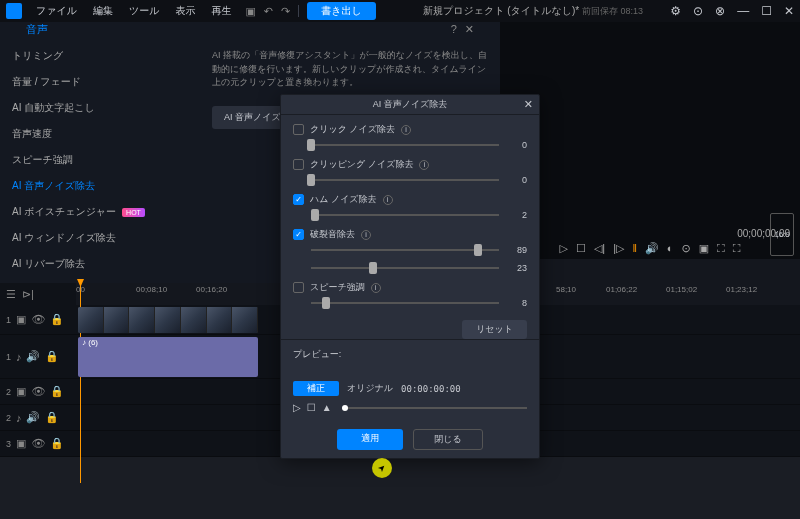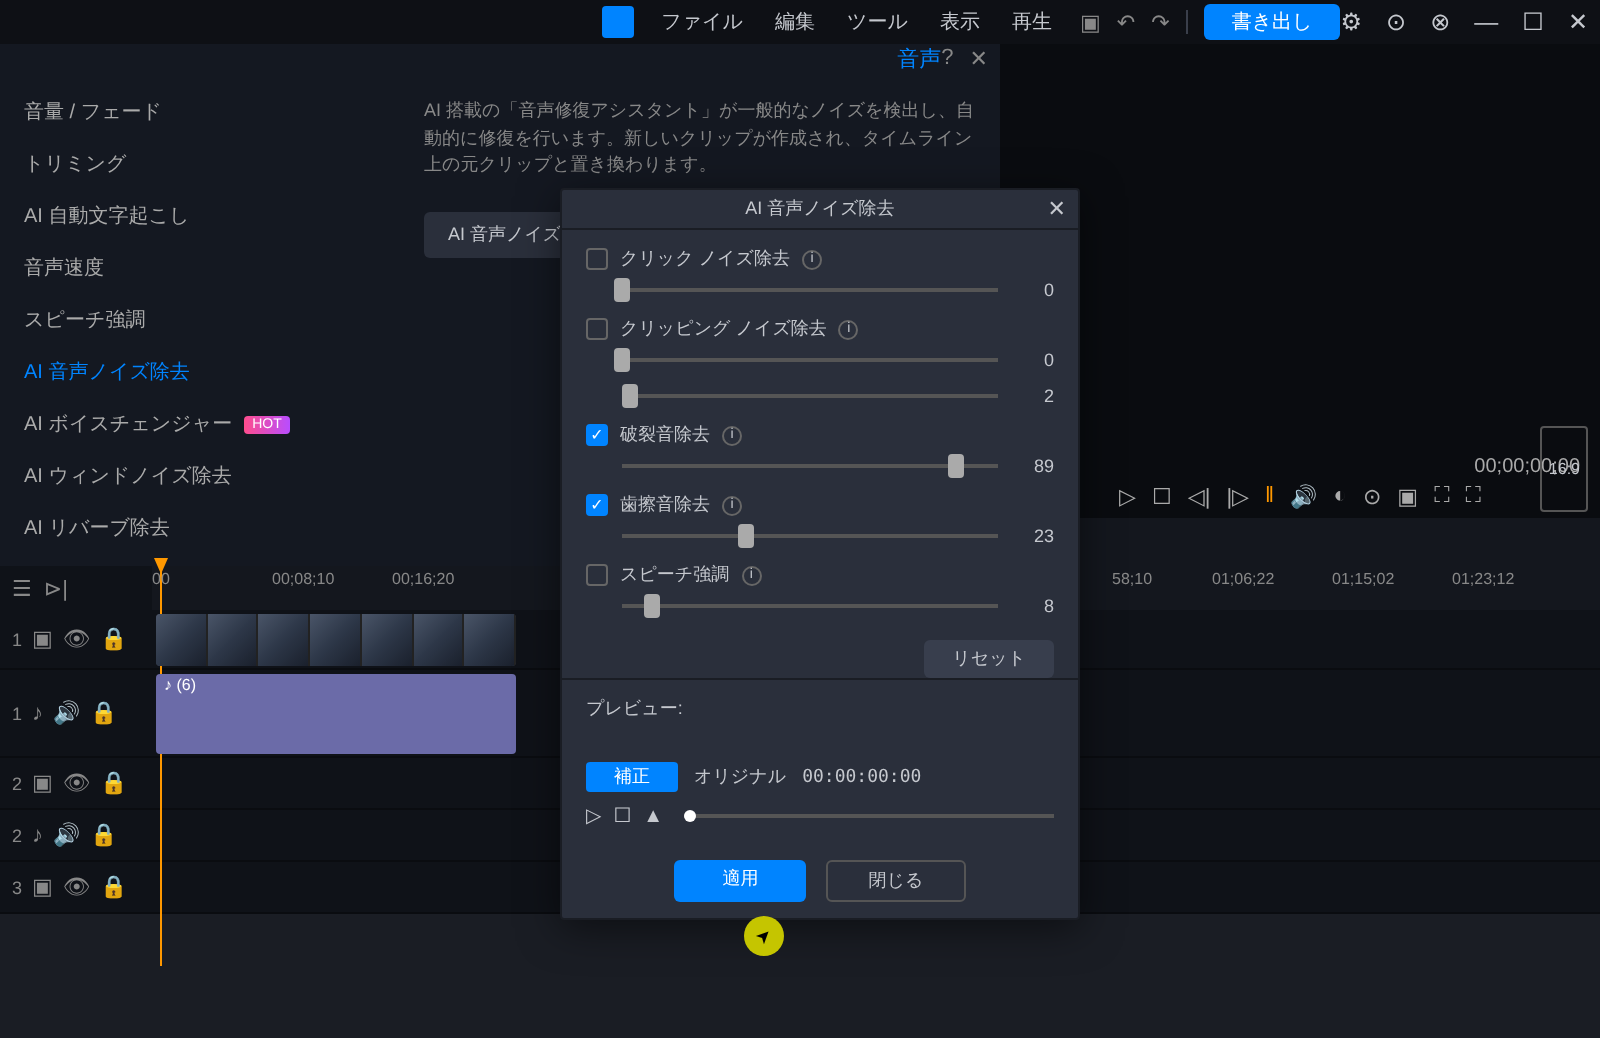--- a/index.html
+++ b/index.html
@@ -14,21 +14,21 @@
 .export-btn { background: #0084ff; color: #fff; padding: 2px 14px; border-radius: 3px; margin-left: 8px; font-size: 10px; cursor: pointer; }
 .project-title { margin-left: 20px; font-size: 10px; color: #aaa; flex: 1; text-align: center; }
 .project-title .saved { color: #666; font-size: 9px; }
 .window-controls { display: flex; gap: 12px; align-items: center; }
 .win-icon { cursor: pointer; font-size: 12px; }
 
 
 .main-layout { display: flex; height: 237px; }
 .left-panel { width: 500px; background: #141821; display: flex; position: relative; }
 .sidebar-tabs { width: 500px; display: flex; flex-direction: column; }
-.panel-header { height: 24px; display: flex; align-items: center; padding: 0 6px; justify-content: flex-end; background: #141821; }
+.panel-header { height: 24px; display: flex; align-items: center; padding: 0 26px; justify-content: space-between; background: #141821; }
 .panel-title { color: #0084ff; font-size: 11px; }
 .panel-header-icons { display: flex; gap: 8px; }
 
 .sidebar-split { display: flex; flex: 1; }
 .sidebar-list { width: 200px; background: #141821; padding: 6px 0; }
 .sidebar-item { padding: 6px 12px; font-size: 10px; cursor: pointer; color: #aaa; display: flex; align-items: center; }
 .sidebar-item.active { color: #0084ff; }
 .hot-badge { background: linear-gradient(90deg,#ff4d8d,#b84dff); color: #fff; font-size: 7px; padding: 1px 4px; border-radius: 2px; margin-left: 6px; }
 .sidebar-content { flex: 1; padding: 12px; background: #141821; }
 .desc-text { font-size: 9px; color: #888; line-height: 1.5; }
@@ -105,20 +105,24 @@
   <div class="menu-item">ツール</div>
   <div class="menu-item">表示</div>
   <div class="menu-item">再生</div>
   <div class="menubar-icons">
     <span class="tool-icon">▣</span>
     <span class="tool-icon">↶</span>
     <span class="tool-icon">↷</span>
     <div class="menubar-divider"></div>
   </div>
   <div class="export-btn">書き出し</div>
+  <div class="project-title">
+    <span>新規プロジェクト (タイトルなし)*</span>
+    <span class="saved">前回保存 08:13</span>
+  </div>
   <div class="window-controls">
     <span class="win-icon">⚙</span>
     <span class="win-icon">⊙</span>
     <span class="win-icon">⊗</span>
     <span class="win-icon">—</span>
     <span class="win-icon">☐</span>
     <span class="win-icon">✕</span>
   </div>
 </div>
 
@@ -128,24 +132,24 @@
       <div class="panel-header">
         <span class="panel-title">音声</span>
         <div class="panel-header-icons">
           <span class="tool-icon">?</span>
           <span class="tool-icon">✕</span>
         </div>
       </div>
       <div class="sidebar-split">
         <div class="sidebar-list">
           <div class="sidebar-item">
+              <span>トリミング</span>
+            </div>
+          <div class="sidebar-item">
               <span>音量 / フェード</span>
-            </div>
-          <div class="sidebar-item">
-              <span>トリミング</span>
             </div>
           <div class="sidebar-item">
               <span>AI 自動文字起こし</span>
             </div>
           <div class="sidebar-item">
               <span>音声速度</span>
             </div>
           <div class="sidebar-item">
               <span>スピーチ強調</span>
             </div>
@@ -306,44 +310,44 @@
         <span>クリッピング ノイズ除去</span>
         <div class="info-icon">i</div>
       </div>
     <div class="slider-row">
         <div class="slider">
           <div class="slider-thumb" style="left:0%"></div>
         </div>
         <span class="slider-value">0</span>
       </div>
 
+    <div class="param-row">
+        <div class="checkbox checked"></div>
+        <span>ハム ノイズ除去</span>
+        <div class="info-icon">i</div>
+      </div>
     <div class="slider-row">
         <div class="slider">
           <div class="slider-thumb" style="left:2%"></div>
         </div>
         <span class="slider-value">2</span>
       </div>
 
     <div class="param-row">
         <div class="checkbox checked"></div>
         <span>破裂音除去</span>
         <div class="info-icon">i</div>
       </div>
     <div class="slider-row">
         <div class="slider">
           <div class="slider-thumb" style="left:89%"></div>
         </div>
         <span class="slider-value">89</span>
       </div>
 
-    <div class="param-row">
-        <div class="checkbox checked"></div>
-        <span>歯擦音除去</span>
-        <div class="info-icon">i</div>
-      </div>
     <div class="slider-row">
         <div class="slider">
           <div class="slider-thumb" style="left:33%"></div>
         </div>
         <span class="slider-value">23</span>
       </div>
 
     <div class="param-row">
         <div class="checkbox"></div>
         <span>スピーチ強調</span>

